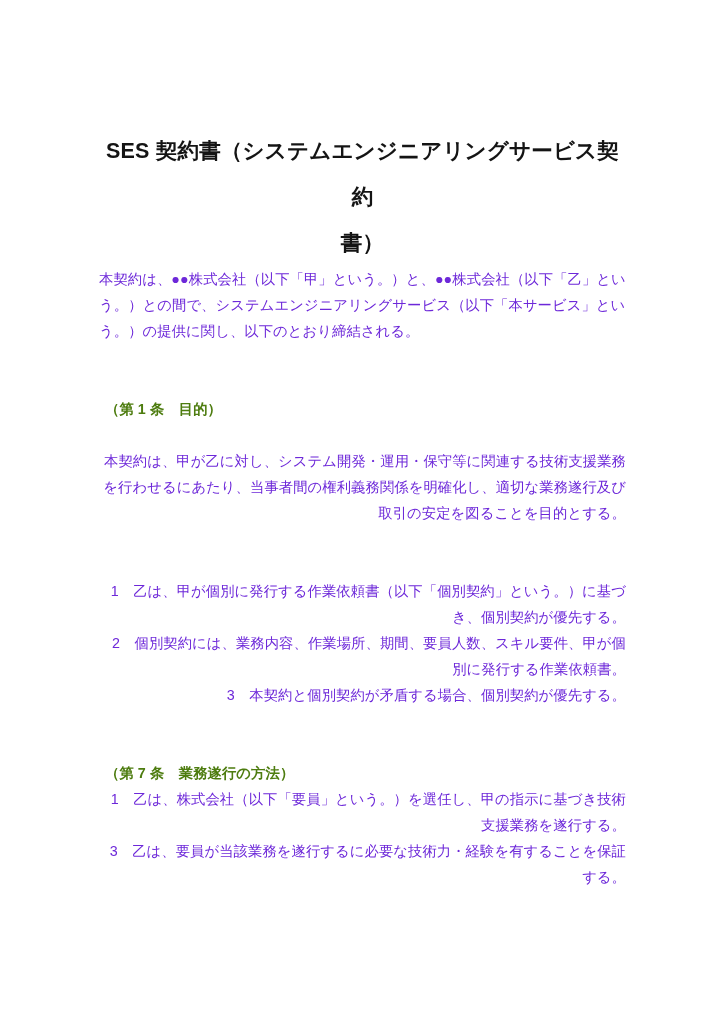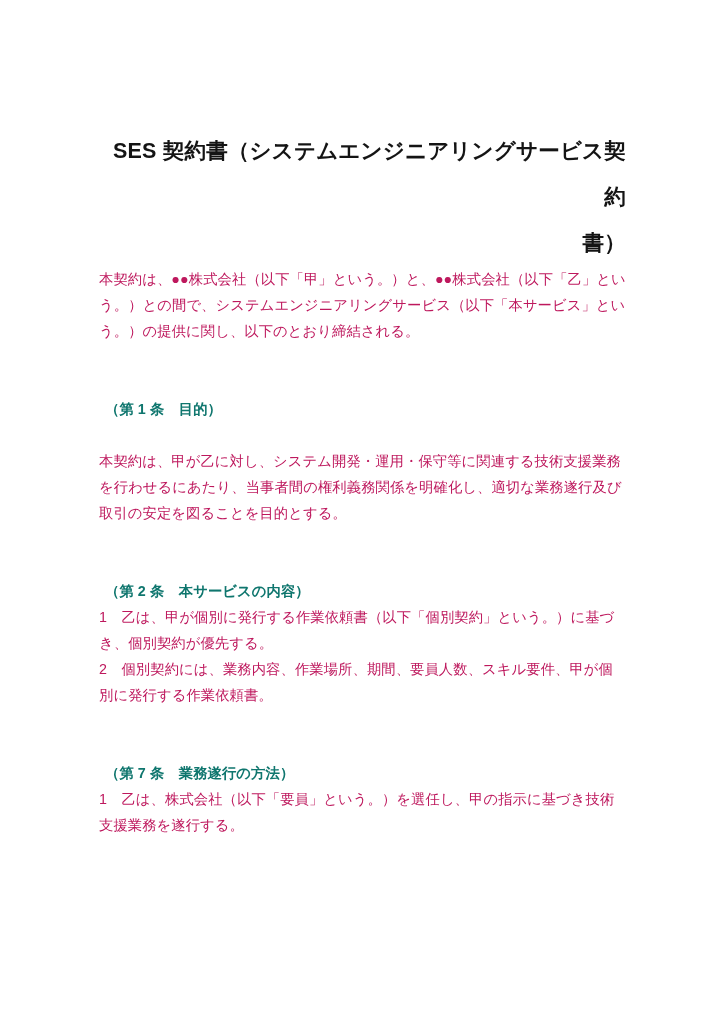--- a/index.html
+++ b/index.html
@@ -28,57 +28,58 @@
   }
 
   
   .doc-title {
     margin: 0;
     padding-top: 128px;
     font-family: "Liberation Sans", "DejaVu Sans", sans-serif;
     font-size: 21.5px;
     font-weight: bold;
     line-height: 46px;
-    text-align: right;
+    text-align: center;
     letter-spacing: 0.2px;
     color: #141414;
     word-break: break-all;
   }
 
   
   .block {
     font-family: "Liberation Sans", "DejaVu Sans", sans-serif;
     font-size: 14.3px;
     line-height: 26px;
-    color: #be185d;
+    color: #6d28d9;
     text-align: left;
     word-break: break-all;
     letter-spacing: 0.1px;
   }
 
   
   .intro {
     margin-top: 56px;
   }
 
   
   .article {
     margin-top: 52px;
   }
 
   .article-heading {
     font-weight: bold;
     padding-left: 6px;
     margin-bottom: 0;
-    color: #0f766e;
+    color: #4d7c0f;
   }
 
   
   .article-body {
     margin-top: 26px;
+    text-align: right;
   }
 
   .para {
     margin: 0;
   }
 
   .list {
     margin: 0;
     padding: 0;
     list-style: none;
@@ -111,34 +112,39 @@
     <p class="block intro para">本契約は、●●株式会社（以下「甲」という。）と、●●株式会社（以下「乙」という。）との間で、システムエンジニアリングサービス（以下「本サービス」という。）の提供に関し、以下のとおり締結される。</p>
 
     <section class="article">
       <div class="block article-heading">（第 1 条　目的）</div>
       <div class="block article-body">
         <p class="para">本契約は、甲が乙に対し、システム開発・運用・保守等に関連する技術支援業務を行わせるにあたり、当事者間の権利義務関係を明確化し、適切な業務遂行及び取引の安定を図ることを目的とする。</p>
       </div>
     </section>
 
     <section class="article">
-      <div class="block article-heading">（第 2 条　本サービスの内容）</div>
       <ul class="block article-body list">
         <li class="list-item">
           <span class="num">1</span><span>乙は、甲が個別に発行する作業依頼書（以下「個別契約」という。）に基づき、個別契約が優先する。</span>
         </li>
         <li class="list-item">
           <span class="num">2</span><span>個別契約には、業務内容、作業場所、期間、要員人数、スキル要件、甲が個別に発行する作業依頼書。</span>
+        </li>
+        <li class="list-item">
+          <span class="num">3</span><span>本契約と個別契約が矛盾する場合、個別契約が優先する。</span>
         </li>
       </ul>
     </section>
 
     <section class="article">
       <div class="block article-heading">（第 7 条　業務遂行の方法）</div>
       <ul class="block article-body list">
         <li class="list-item">
           <span class="num">1</span><span>乙は、株式会社（以下「要員」という。）を選任し、甲の指示に基づき技術支援業務を遂行する。</span>
         </li>
+        <li class="list-item">
+          <span class="num">3</span><span>乙は、要員が当該業務を遂行するに必要な技術力・経験を有することを保証する。</span>
+        </li>
       </ul>
     </section>
 
   </div>
 </div>
 
 </body></html>

